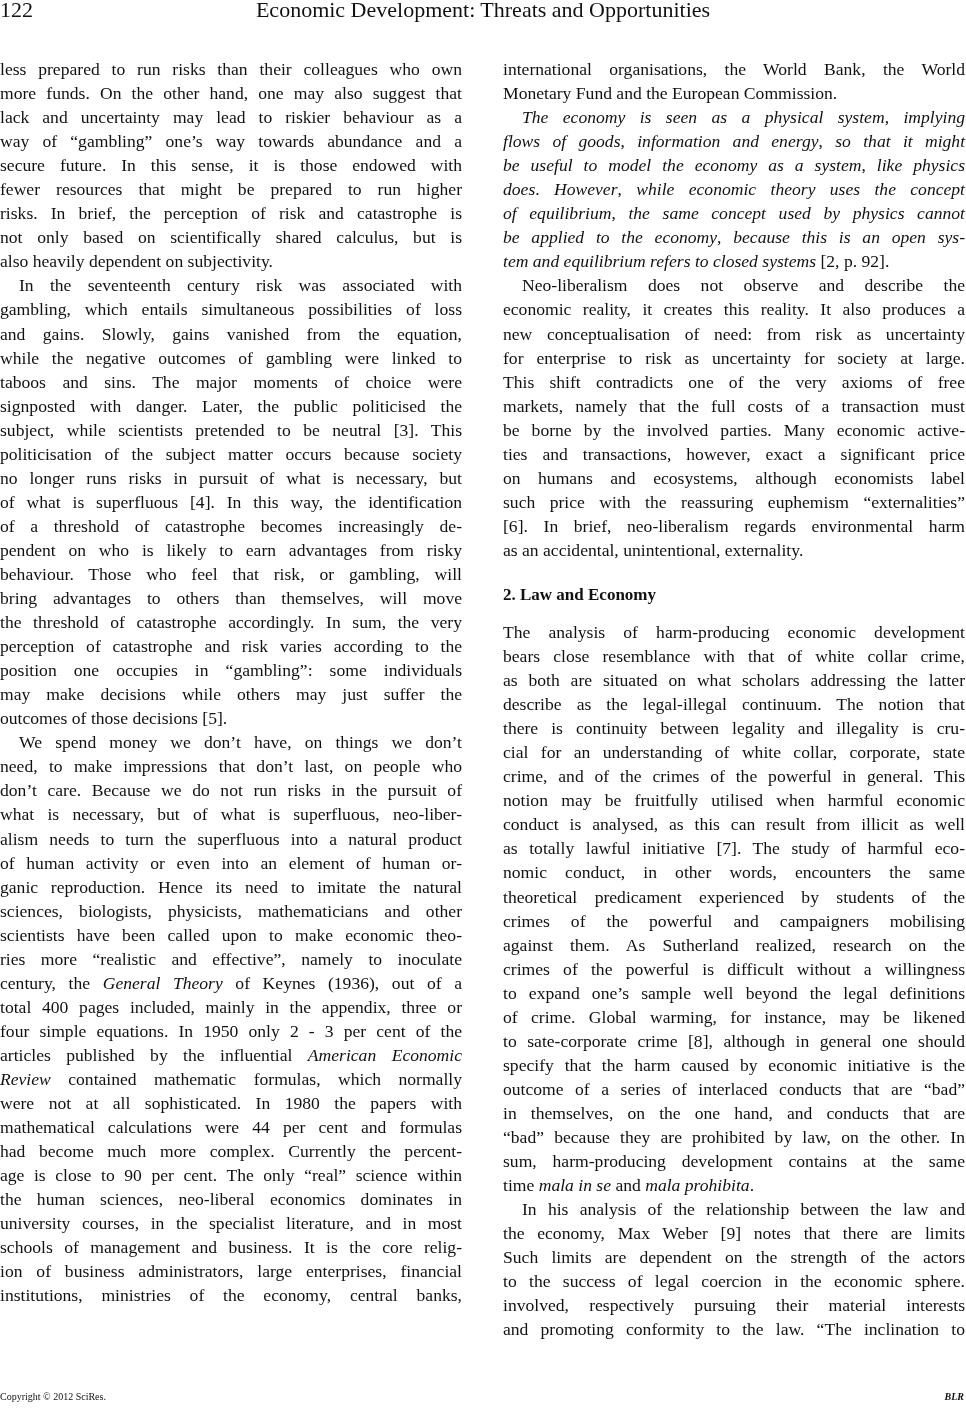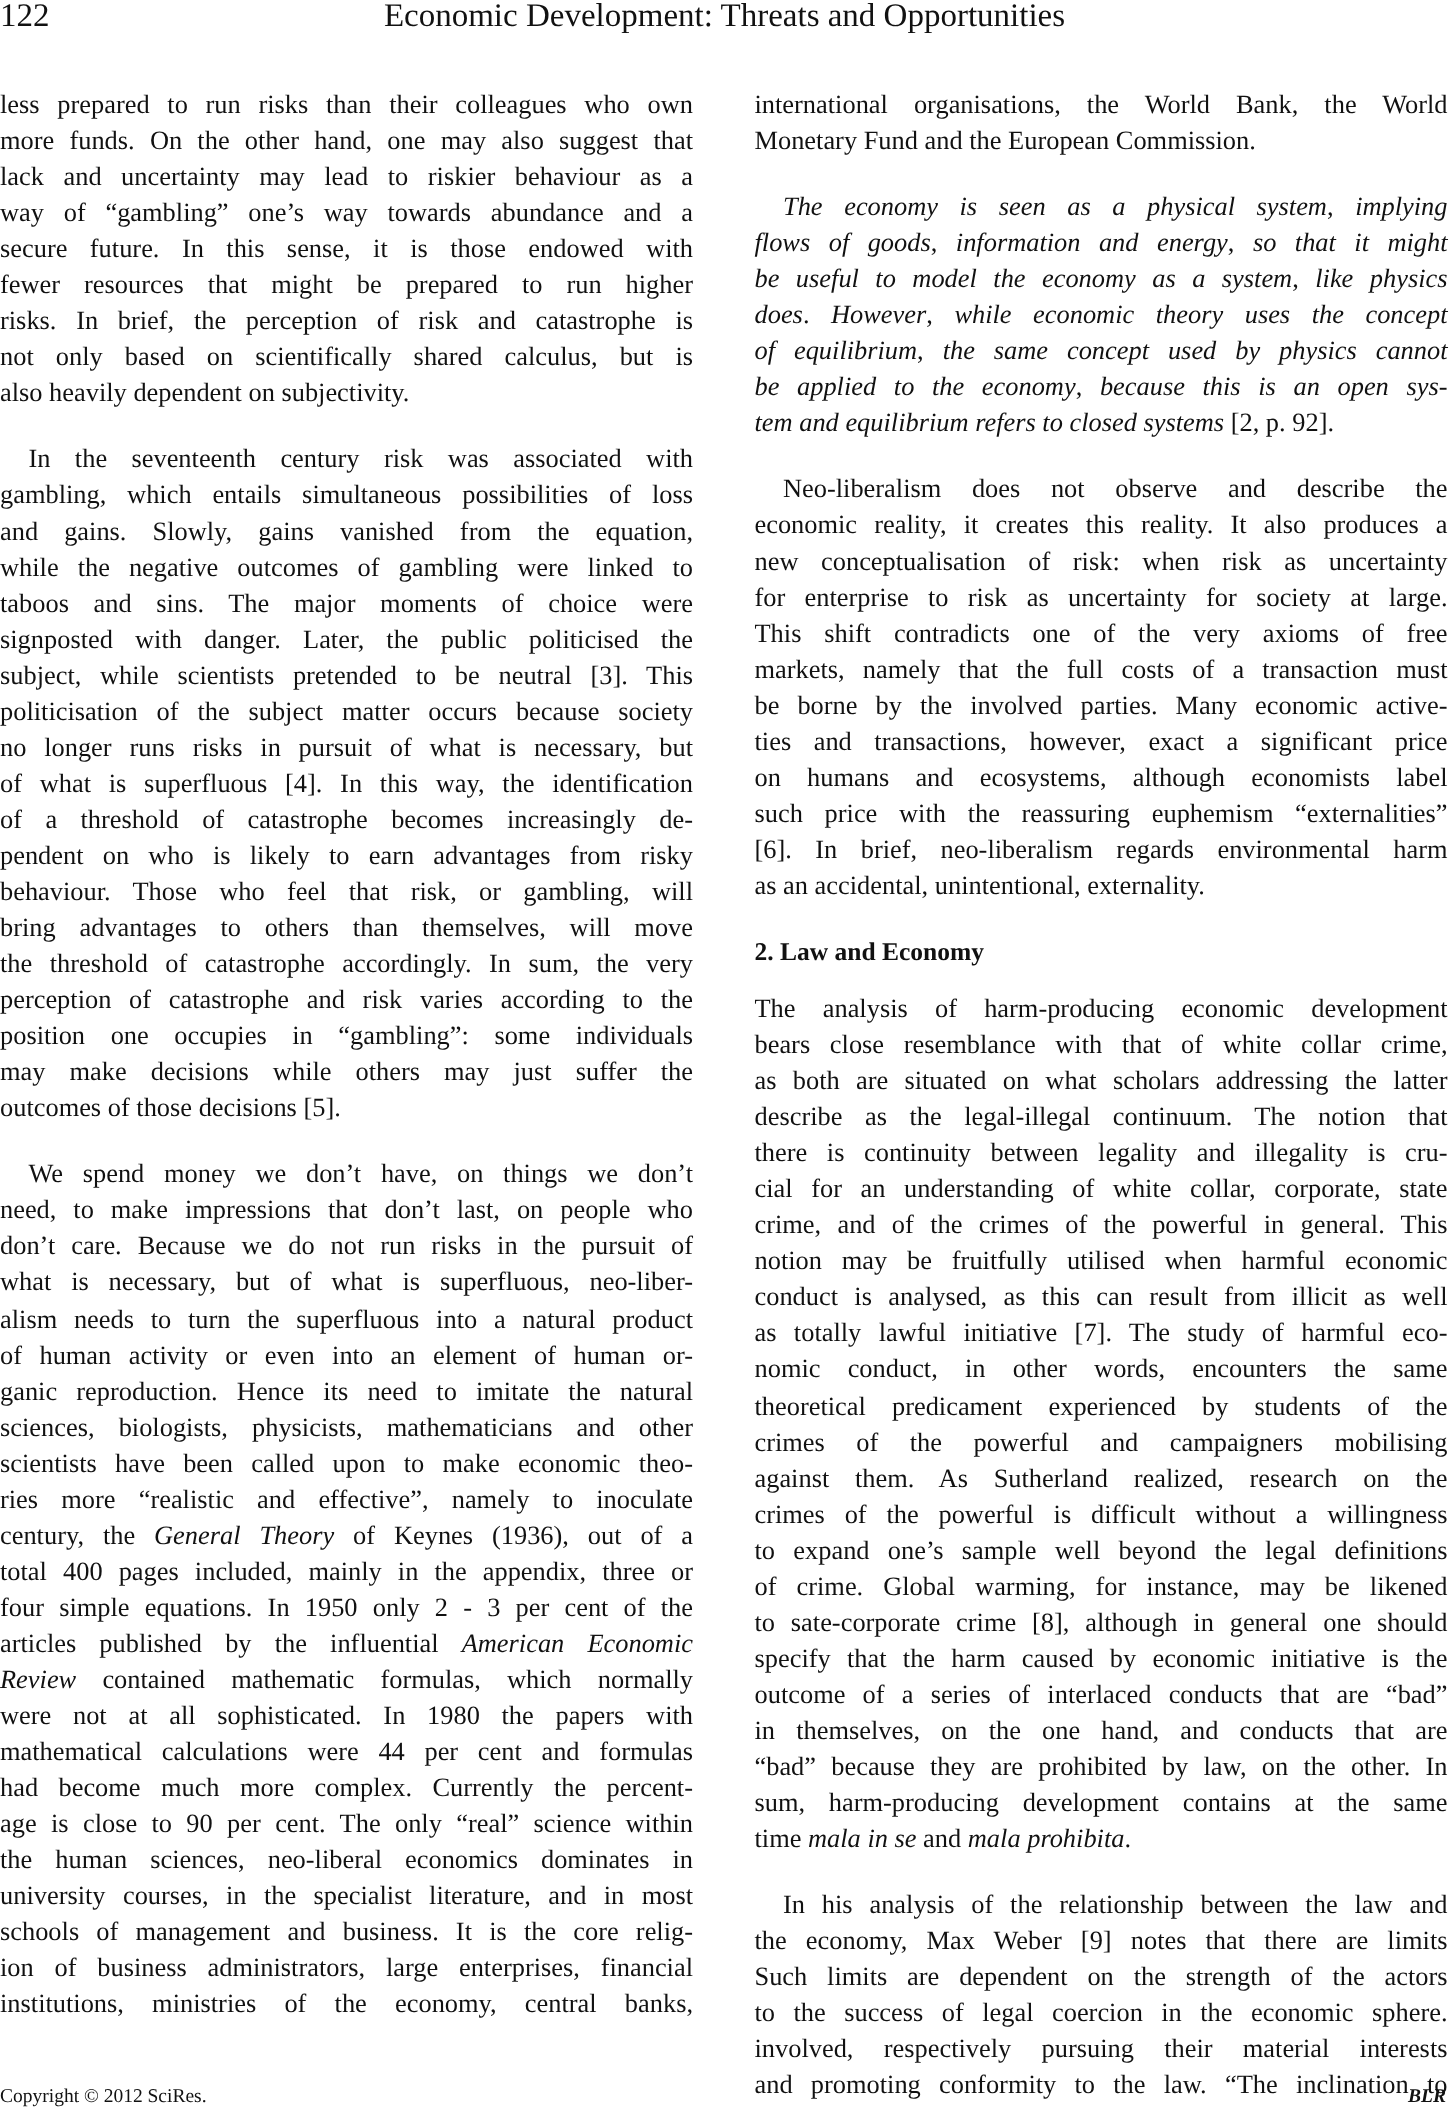--- a/index.html
+++ b/index.html
@@ -20,29 +20,29 @@
     }
     .col-left { left: 0; }
     .col-right { left: 503px; }
     .ln {
       height: 24.05px; line-height: 24.05px;
       white-space: nowrap;
       text-align: justify; text-align-last: justify;
       overflow: visible;
     }
     .ln.last { text-align-last: left; }
-    .ln.indent { padding-left: 19px; margin-top: 20px; }
+    .ln.indent { padding-left: 19px; }
     .it { font-style: italic; }
     .heading {
       font-weight: bold; font-size: 17px; height: 48px; line-height: 50px;
       margin-top: 8px; margin-bottom: 2px;
     }
     .footer {
       position: absolute; top: 1386px; left: 0; width: 966px; height: 22px;
-      font-size: 13px; line-height: 22px;
+      font-size: 10px; line-height: 22px;
     }
     .copyright { position: absolute; left: 0; top: 0; }
     .journal { position: absolute; right: 2px; top: 0; font-weight: bold; font-style: italic; }
   </style>
 </head>
 <body>
 
 <div class="running-head">
   <span class="page-number">122</span>
   <span class="running-title">Economic Development: Threats and Opportunities</span>
@@ -109,21 +109,21 @@
       <div class="ln last">Monetary Fund and the European Commission.</div>
       <div class="ln indent"><span class="it">The economy is seen as a physical system</span><span>, </span><span class="it">implying</span></div>
       <div class="ln"><span class="it">flows of goods</span><span>, </span><span class="it">information and energy</span><span>, </span><span class="it">so that it might</span></div>
       <div class="ln"><span class="it">be useful to model the economy as a system</span><span>, </span><span class="it">like physics</span></div>
       <div class="ln"><span class="it">does</span><span>. </span><span class="it">However</span><span>, </span><span class="it">while economic theory uses the concept</span></div>
       <div class="ln"><span class="it">of equilibrium</span><span>, </span><span class="it">the same concept used by physics cannot</span></div>
       <div class="ln"><span class="it">be applied to the economy</span><span>, </span><span class="it">because this is an open sys-</span></div>
       <div class="ln last"><span class="it">tem and equilibrium refers to closed systems</span><span> [2, p. 92].</span></div>
       <div class="ln indent">Neo-liberalism does not observe and describe the</div>
       <div class="ln">economic reality, it creates this reality. It also produces a</div>
-      <div class="ln">new conceptualisation of risk: when risk as uncertainty</div>
+      <div class="ln">new conceptualisation of need: from risk as uncertainty</div>
       <div class="ln">for enterprise to risk as uncertainty for society at large.</div>
       <div class="ln">This shift contradicts one of the very axioms of free</div>
       <div class="ln">markets, namely that the full costs of a transaction must</div>
       <div class="ln">be borne by the involved parties. Many economic active-</div>
       <div class="ln">ties and transactions, however, exact a significant price</div>
       <div class="ln">on humans and ecosystems, although economists label</div>
       <div class="ln">such price with the reassuring euphemism “externalities”</div>
       <div class="ln">[6]. In brief, neo-liberalism regards environmental harm</div>
       <div class="ln last">as an accidental, unintentional, externality.</div>
     </div>

